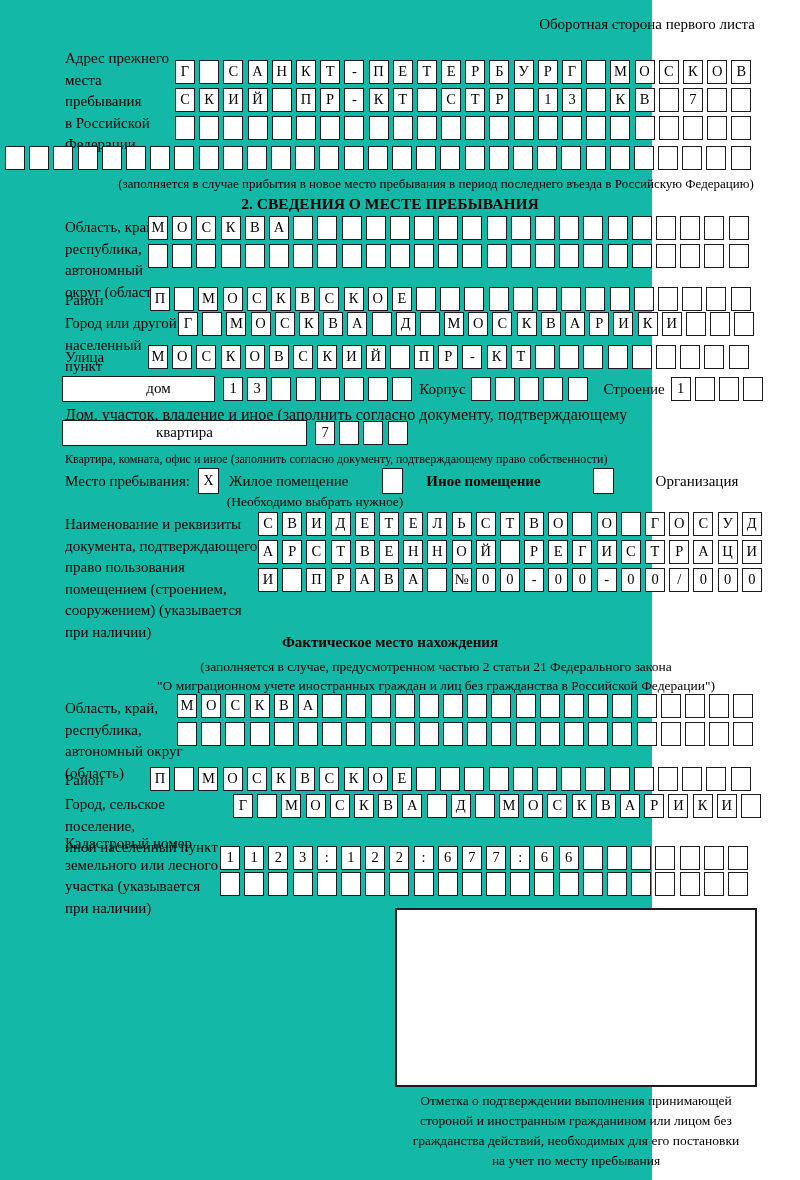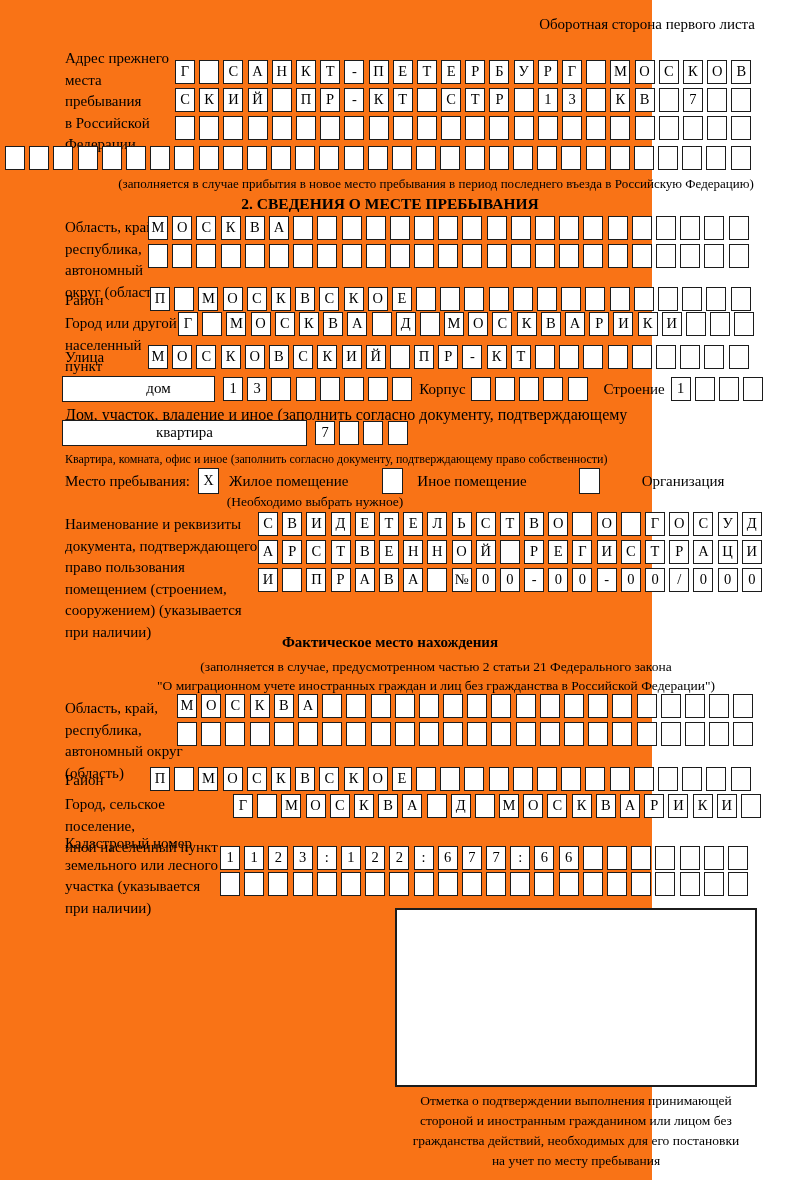--- a/index.html
+++ b/index.html
@@ -1,17 +1,17 @@
 <!DOCTYPE html>
 <html><head>
 <meta charset="utf-8">
 <style>
   html,body{margin:0;padding:0;background:#ffffff;}
   body{width:800px;height:1180px;overflow:hidden;font-family:"Liberation Serif","DejaVu Serif",serif;color:#000;}
-  .page{position:relative;width:652px;height:1180px;background:#f97316;}
+  .page{position:relative;width:652px;height:1180px;background:#14b8a6;}
   .abs{position:absolute;}
   .lbl{position:absolute;font-size:15px;line-height:21.5px;white-space:pre-line;}
   .hdr{position:absolute;top:16px;left:0;width:755px;text-align:right;font-size:15px;}
   .title{position:absolute;left:0;width:780px;text-align:center;font-weight:bold;font-size:15.5px;}
   .note{position:absolute;font-size:13px;line-height:17px;}
   .center{left:0;width:800px;text-align:center;padding-left:36px;}
   .cells{display:flex;gap:4.2px;}
   .cell{box-sizing:border-box;flex:none;width:20px;height:24px;border:1.5px solid #1c1c1c;background:#fff;
         text-align:center;font-size:14.5px;line-height:21px;font-family:"Liberation Serif","DejaVu Serif",serif;}
   .bigbox{box-sizing:border-box;flex:none;border:1.5px solid #1c1c1c;height:26px;text-align:center;
@@ -334,21 +334,21 @@
         <span class="cell"></span>
       </span>
   </div>
   <div class="note" style="left:65px;top:451px;font-size:12px;">Квартира, комната, офис и иное (заполнить согласно документу, подтверждающему право собственности)</div>
 
   <div class="flexrow" style="left:65px;top:468px;">
     <span class="inline-lbl">Место пребывания:</span>
     <span class="chk" style="margin-left:8px;">X</span>
     <span class="inline-lbl" style="margin-left:10px;">Жилое помещение</span>
     <span class="chk" style="margin-left:34px;"></span>
-    <span class="inline-lbl" style="margin-left:14px;">Иное помещение</span>
+    <span class="inline-lbl" style="margin-left:23px;font-weight:bold;">Иное помещение</span>
     <span class="chk" style="margin-left:52px;"></span>
     <span class="inline-lbl" style="margin-left:42px;">Организация</span>
   </div>
   <div class="note" style="left:65px;top:493px;width:500px;text-align:center;font-size:13.5px;">(Необходимо выбрать нужное)</div>
 
   <div class="lbl" style="left:65px;top:514px;width:195px;">Наименование и реквизиты
 документа, подтверждающего
 право пользования
 помещением (строением,
 сооружением) (указывается

